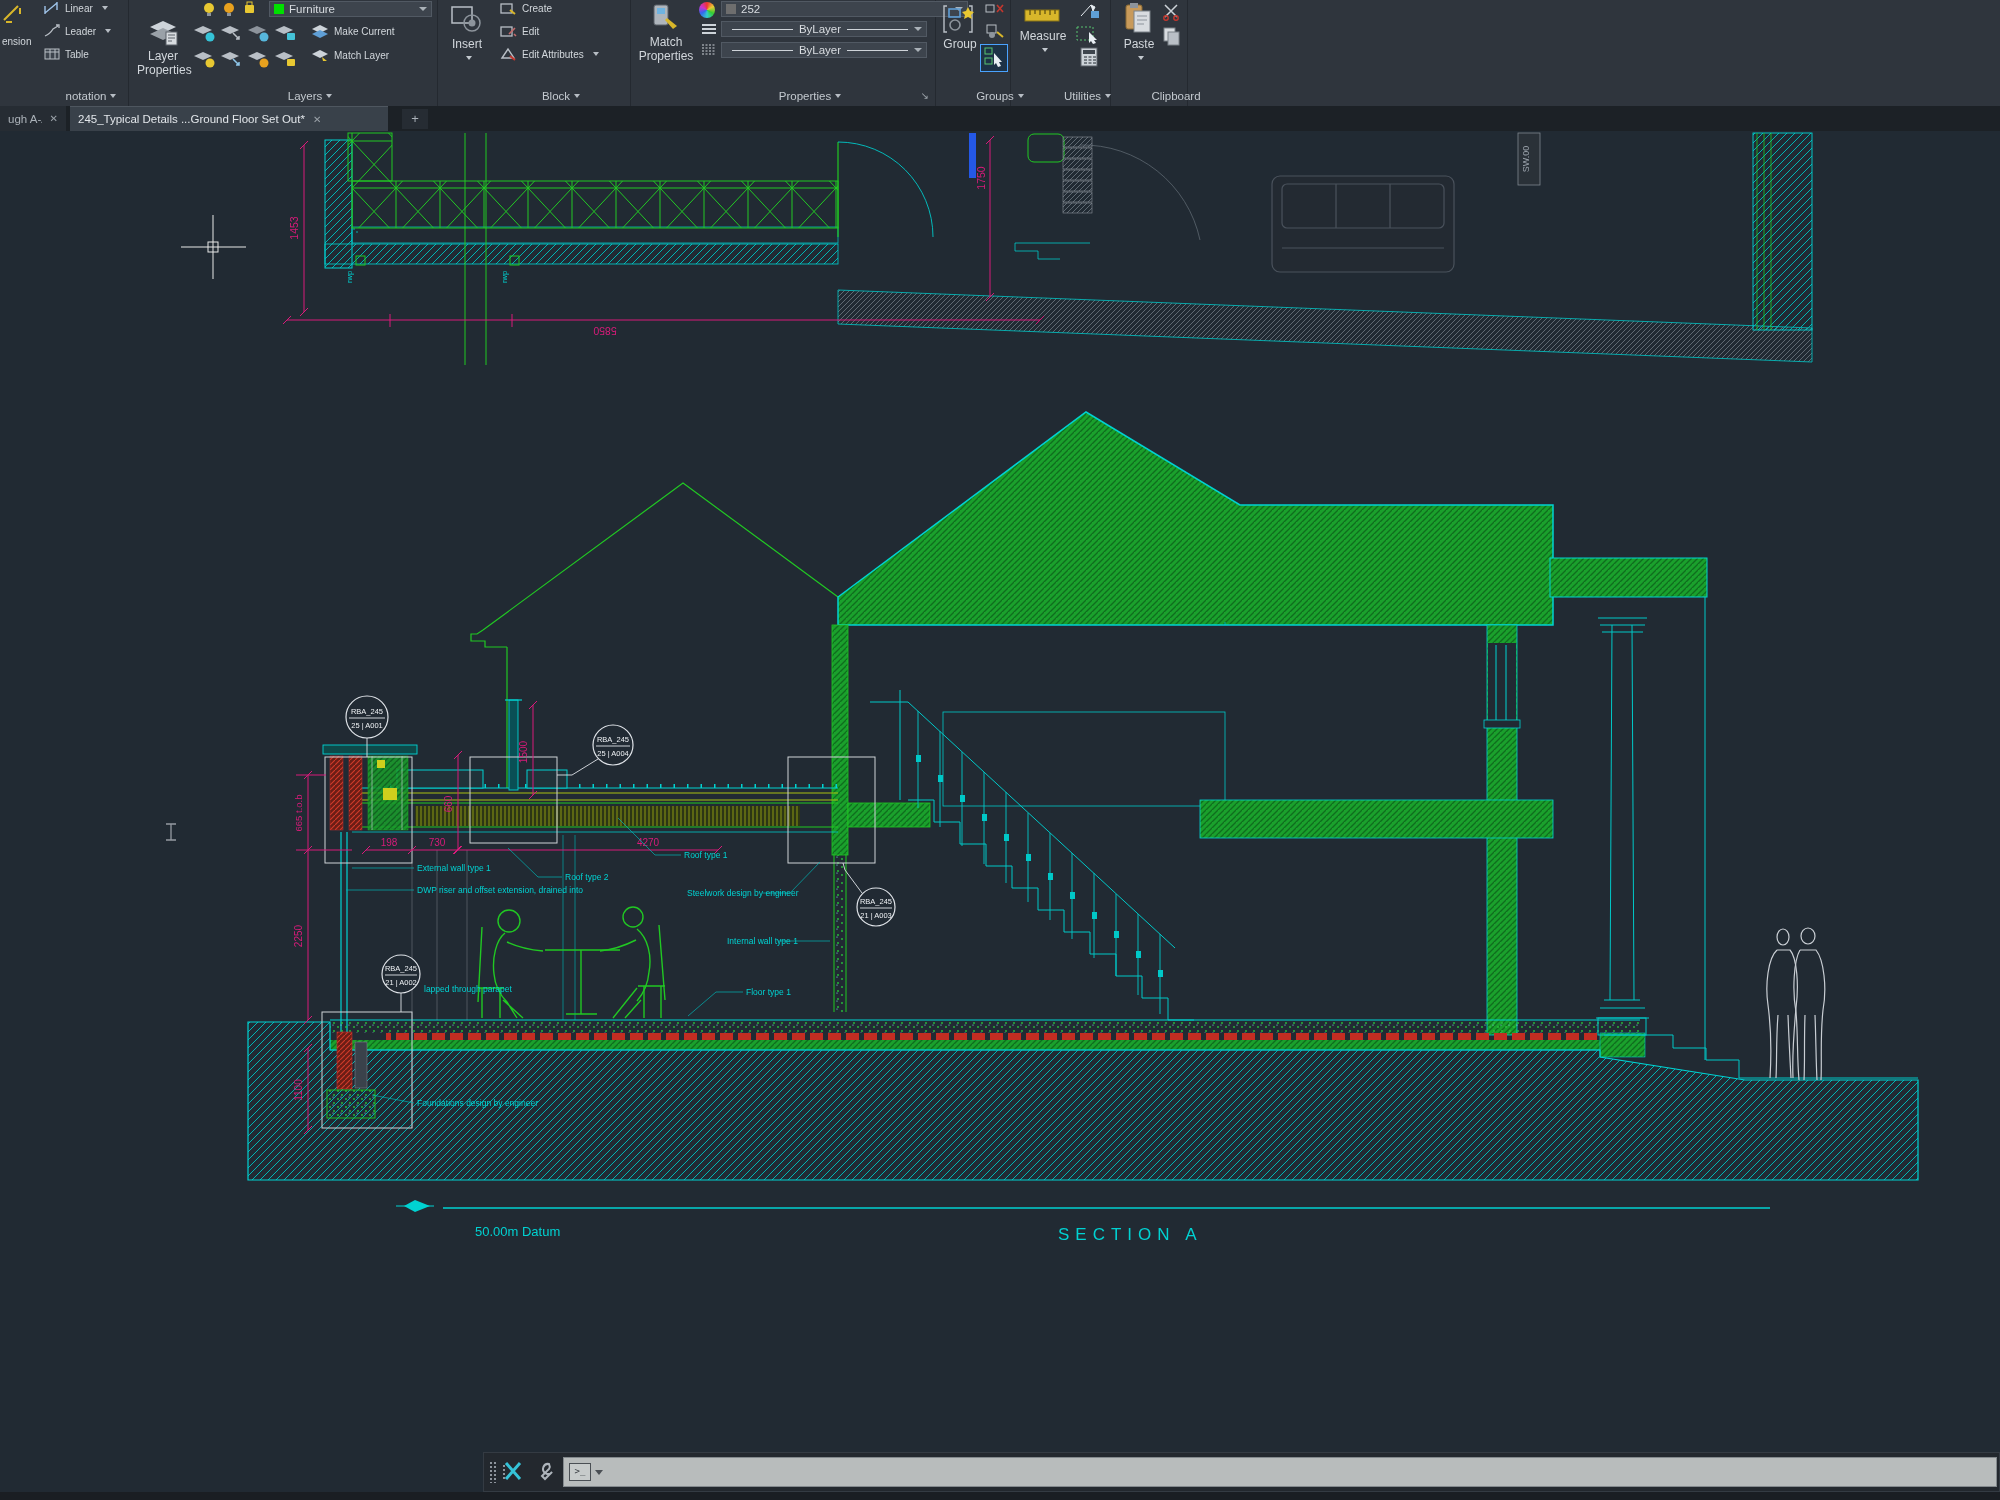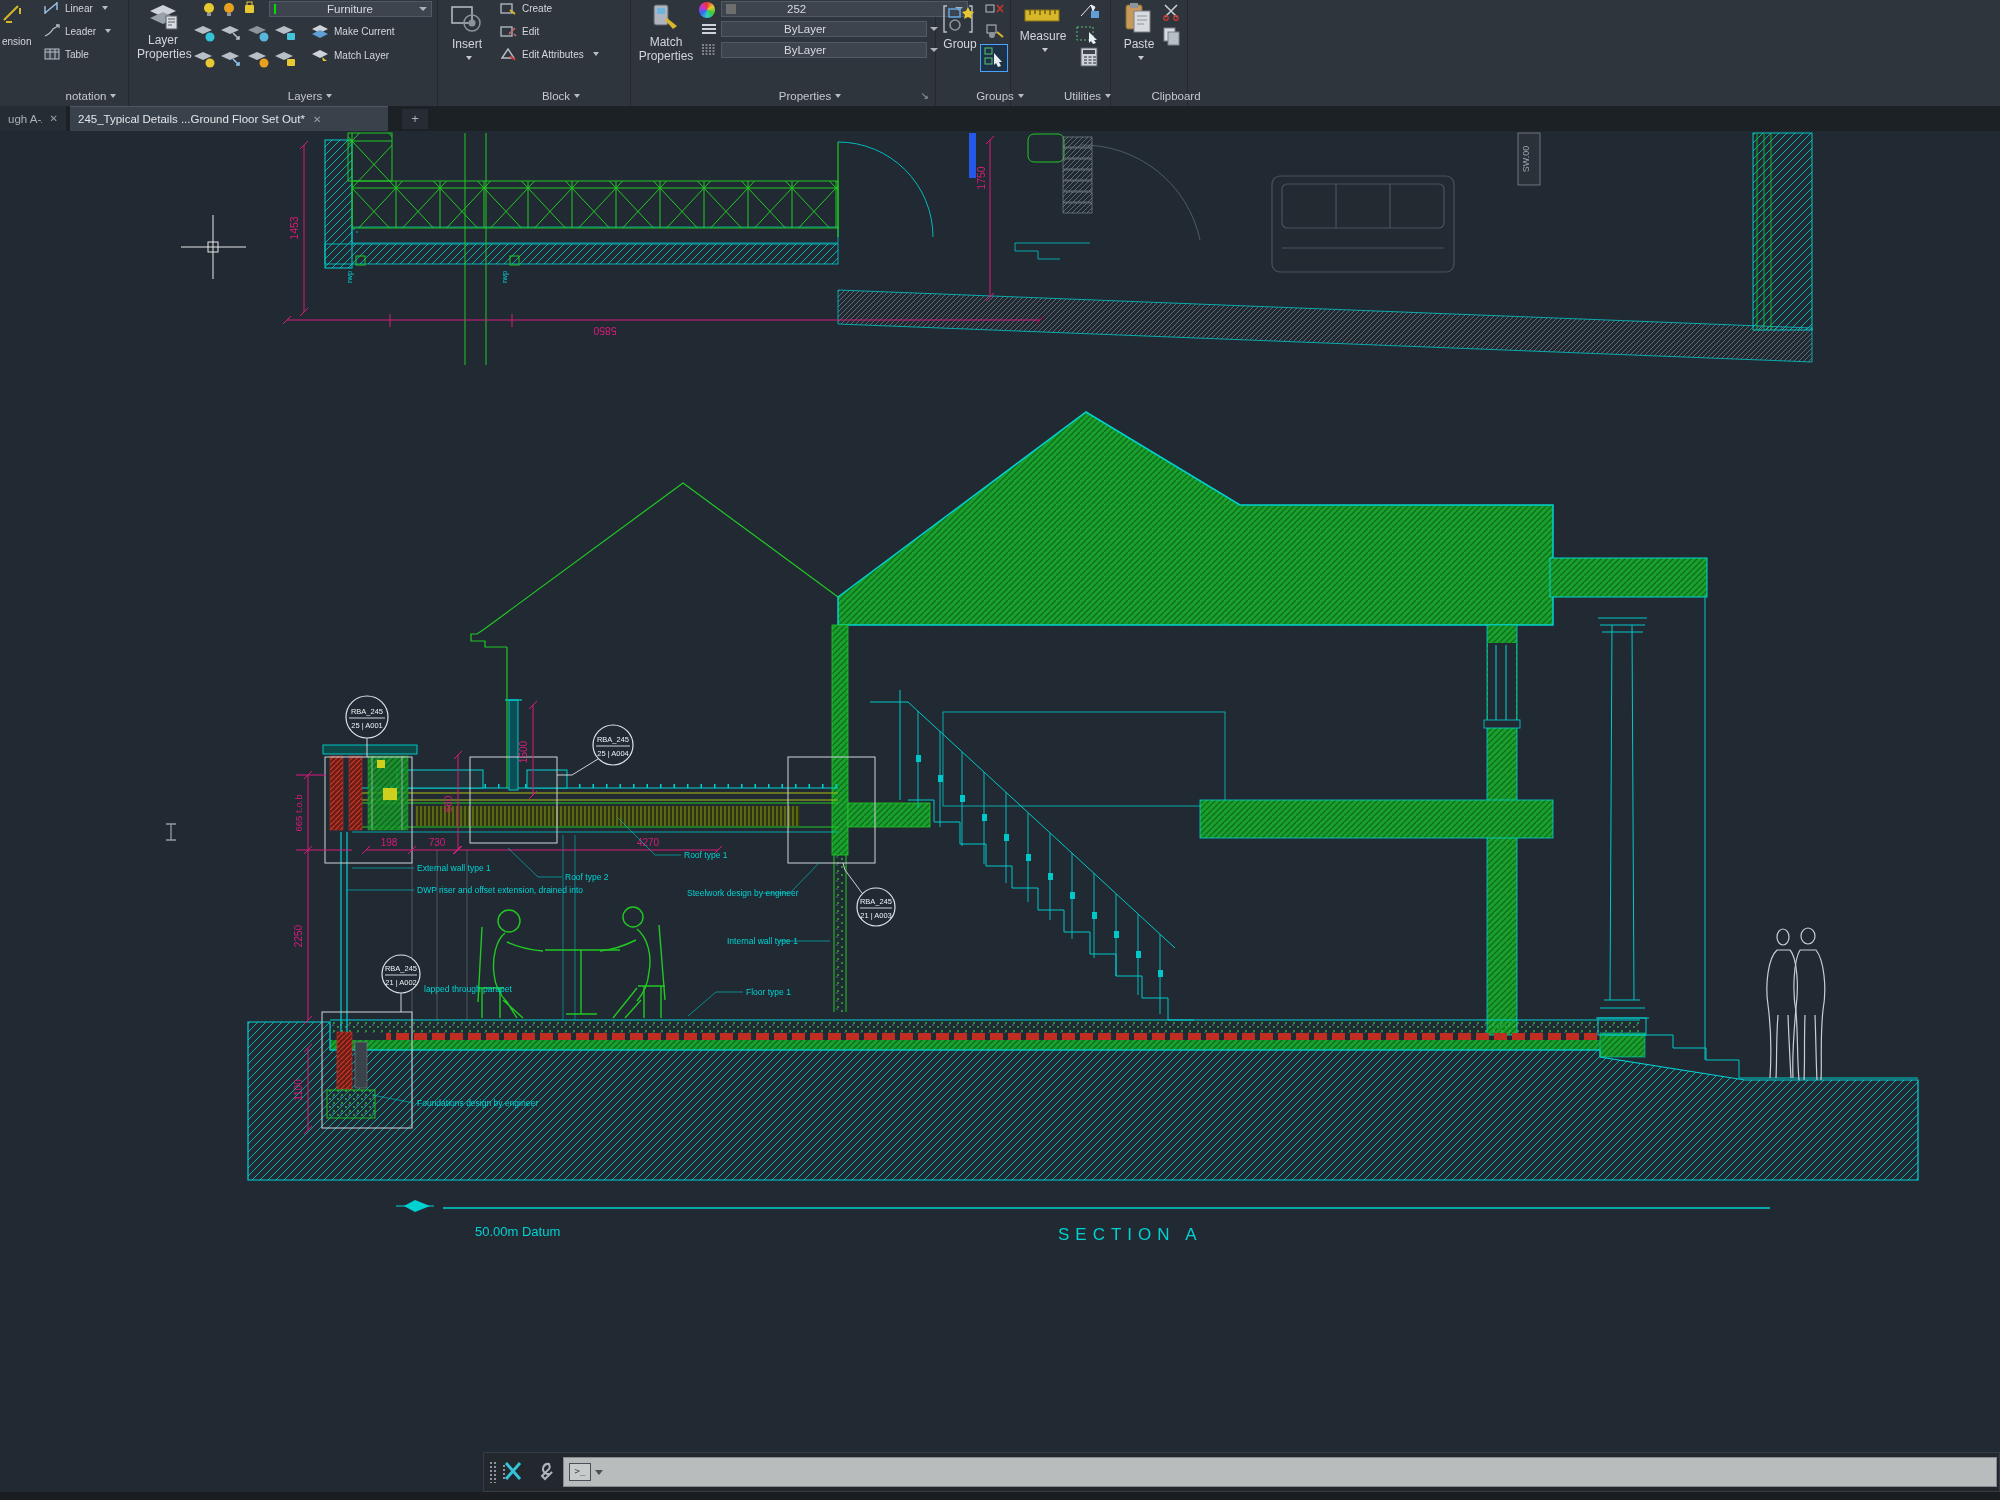--- a/index.html
+++ b/index.html
@@ -6,21 +6,21 @@
   #app{position:relative;width:2000px;height:1500px;background:#212a33;overflow:hidden;
        font-family:"Liberation Sans",sans-serif;-webkit-font-smoothing:antialiased;}
   
   .ribbon{position:absolute;left:0;top:0;width:2000px;height:106px;background:#2f353d;z-index:30;}
   .panel{position:absolute;top:0;height:106px;border-right:1px solid #242930;}
   .pfoot{position:absolute;bottom:4px;left:0;width:100%;text-align:center;font-size:11.5px;color:#c3c9cf;white-space:nowrap;padding-left:27px;}
   .arw{display:inline-block;width:0;height:0;border-left:3.5px solid transparent;border-right:3.5px solid transparent;border-top:4px solid #b7bdc4;margin-left:4px;vertical-align:2px;}
   .rlabel{font-size:10px;color:#d2d7dc;white-space:nowrap;}
   .rrow{position:absolute;display:flex;align-items:center;gap:5px;}
   .bigbtn{position:absolute;text-align:center;font-size:12px;color:#d2d7dc;line-height:14px;}
-  .combo{position:absolute;background:#3d444d;border:1px solid #515963;height:16px;display:flex;align-items:center;font-size:11.5px;color:#d8dce0;padding:0 4px;box-sizing:border-box;gap:46px;}
+  .combo{position:absolute;background:#3d444d;border:1px solid #515963;height:16px;display:flex;align-items:center;font-size:11.5px;color:#d8dce0;padding:0 4px;box-sizing:border-box;}
   .combo .carw{margin-left:auto;width:0;height:0;border-left:4px solid transparent;border-right:4px solid transparent;border-top:4px solid #aab1b8;}
   .swatch{width:10px;height:10px;margin-right:5px;}
   .lineSample{flex:1;border-top:1px solid #cfd4d9;margin:0 6px;}
   .launcher{position:absolute;right:6px;bottom:5px;font-size:10px;color:#9aa1a8;}
   
   .tabbar{position:absolute;left:0;top:106px;width:2000px;height:25px;background:#1c2126;z-index:30;}
   .ftab{position:absolute;top:0;height:25px;display:flex;align-items:center;font-size:11.5px;padding:0 8px;box-sizing:border-box;white-space:nowrap;overflow:hidden;}
   .ftab .x{margin-left:8px;font-size:10px;color:#9aa1a8;}
   .tab-active{background:#39414a;color:#e2e6ea;border-top:1px solid #4e565f;}
   .tab-inactive{background:#262c33;color:#aab1b8;}
@@ -428,21 +428,21 @@
         <path d="M1,5 h14 M6,2 v10 M11,2 v10" stroke="#b9bfc6" stroke-width="1"></path>
       </svg>
       <span class="rlabel">Table</span>
     </div>
     <div class="pfoot">
       <span>notation</span><span class="arw"></span>
     </div>
   </div>
 
   <div class="panel" style="left:129px;width:308px">
-    <div class="bigbtn" style="left:8px;top:4px;width:52px">
+    <div class="bigbtn" style="left:8px;top:20px;width:52px">
       <svg width="30" height="26">
         <path d="M15,1 L28,7 15,13 2,7 Z" fill="#cdd3d9"></path>
             <path d="M15,8 L28,14 15,20 2,14 Z" fill="#9aa1a8"></path>
         <rect x="18" y="12" width="11" height="13" fill="#d8dce0" stroke="#5a6168"></rect>
             <path d="M20,15 h7 M20,18 h7 M20,21 h4" stroke="#5a6168" stroke-width="1"></path>
       </svg>
       <div><span>Layer</span><br><span>Properties</span></div>
     </div>
 
     <svg width="66" height="16" style="position:absolute;left:72px;top:1px">

